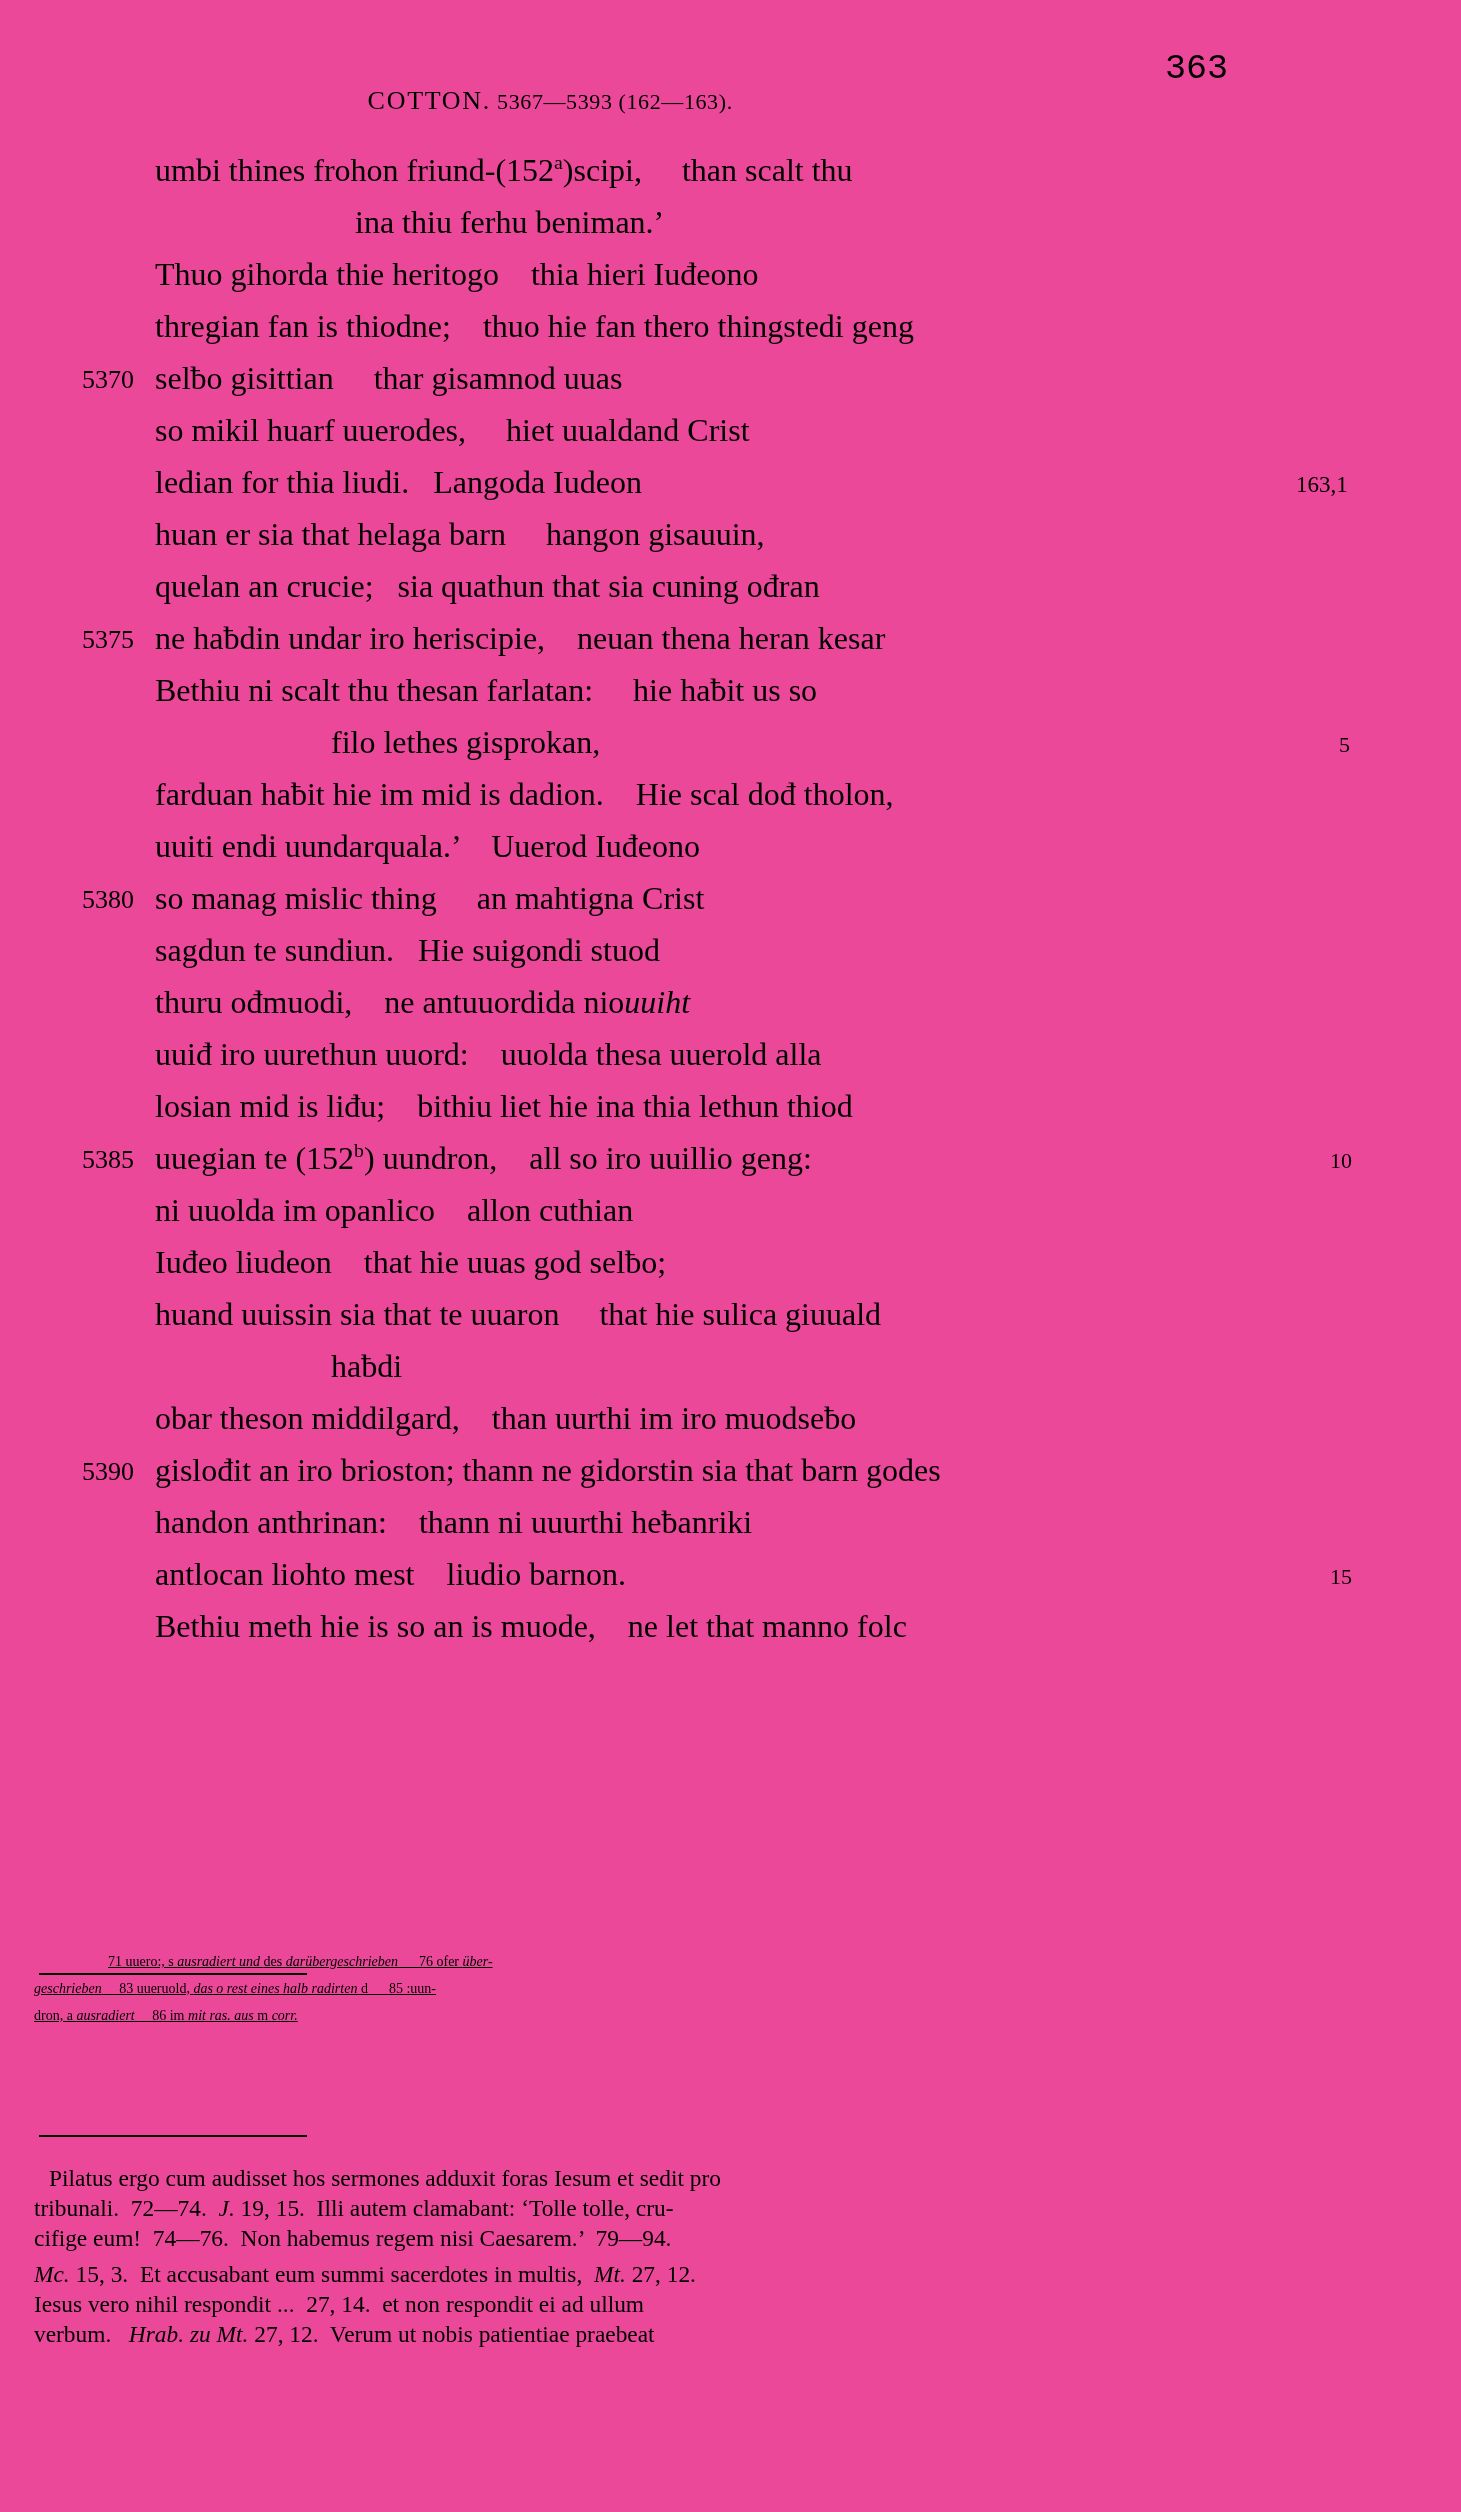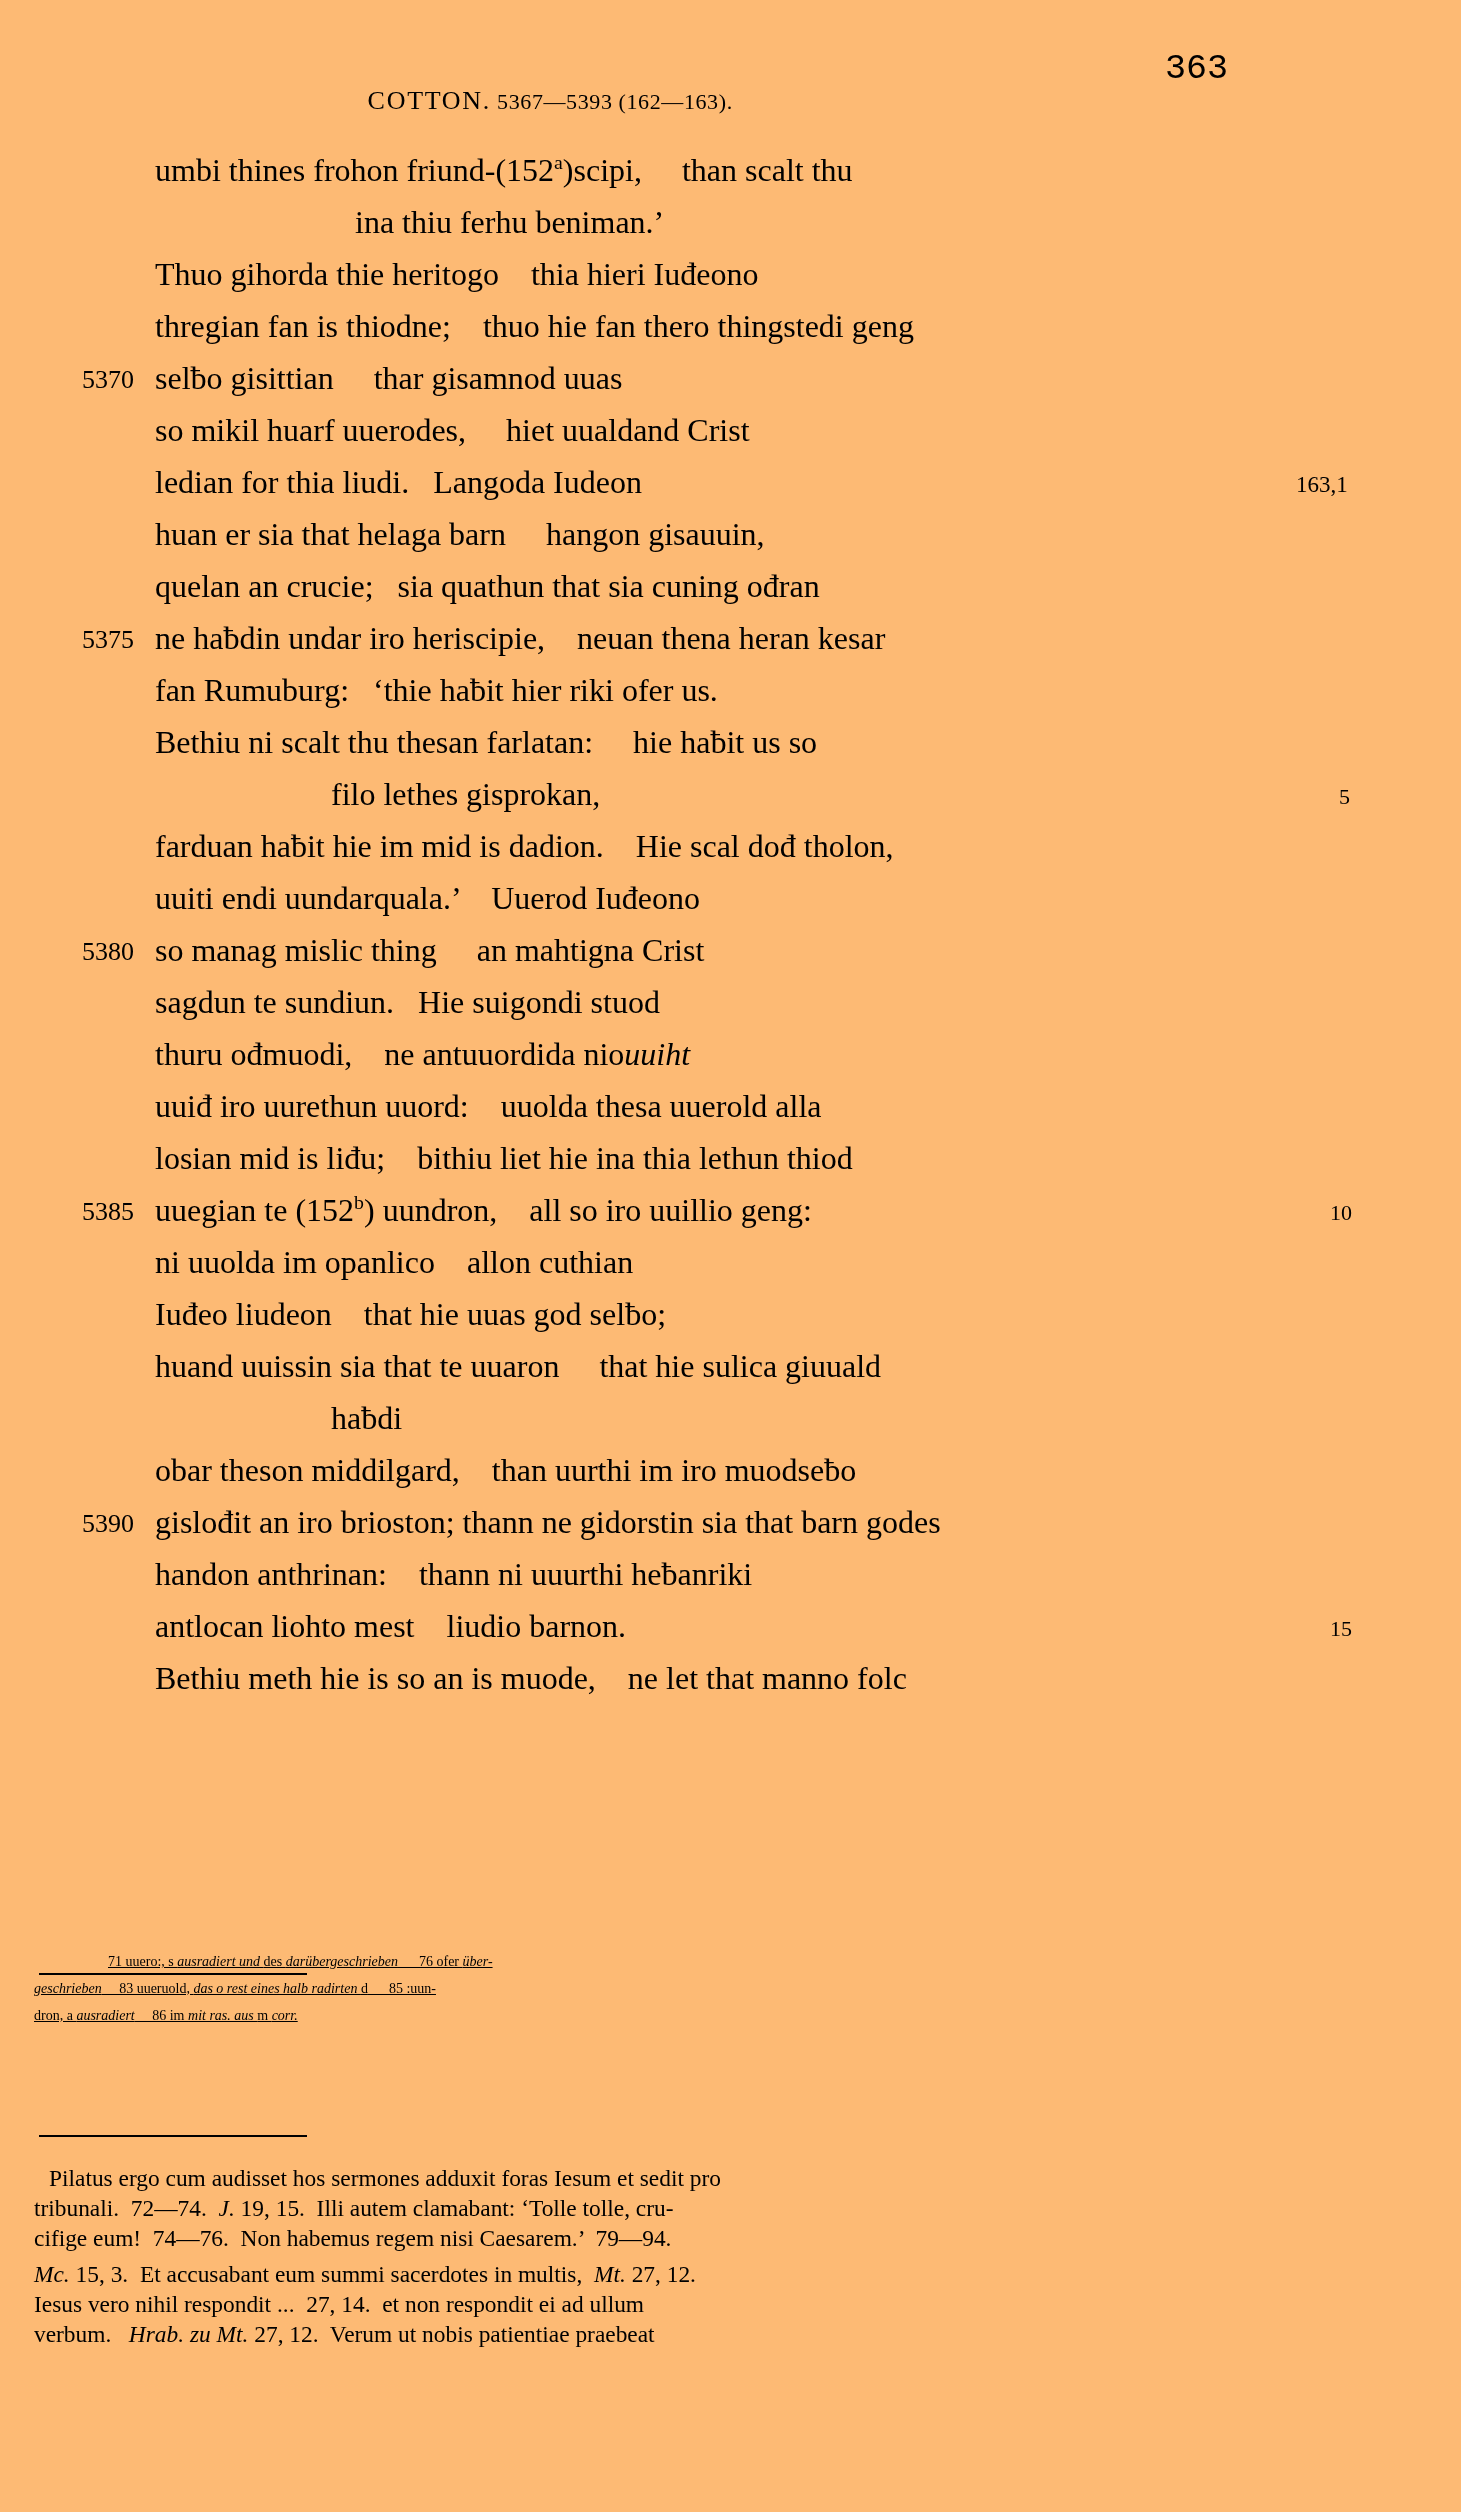--- a/index.html
+++ b/index.html
@@ -14,21 +14,21 @@
     font-family: "Liberation Serif", "DejaVu Serif", serif;
     color: #000000;
     position: relative;
     overflow: hidden;
   }
   .page {
     position: absolute;
     left: 0; top: 0;
     width: 1462px;
     height: 2512px;
-    background: #fdba74;
+    background: #ec4899;
   }
 
   
   .runhead {
     position: absolute;
     left: 0;
     top: 56px;
     width: 1462px;
     height: 51px;
   }
@@ -169,23 +169,20 @@
       </div>
       <div class="vline">
         <div class="vtext">huan er sia that helaga barn     hangon gisauuin,</div>
       </div>
       <div class="vline">
         <div class="vtext">quelan an crucie;   sia quathun that sia cuning ođran</div>
       </div>
       <div class="vline">
         <div class="vnum">5375</div>
         <div class="vtext">ne haƀdin undar iro heriscipie,    neuan thena heran kesar</div>
-      </div>
-      <div class="vline">
-        <div class="vtext">fan Rumuburg:   ‘thie haƀit hier riki ofer us.</div>
       </div>
       <div class="vline">
         <div class="vtext">Bethiu ni scalt thu thesan farlatan:     hie haƀit us so</div>
       </div>
       <div class="vline">
         <div class="vtext">                      filo lethes gisprokan,</div>
         <div class="vmarg m5">5</div>
       </div>
       <div class="vline">
         <div class="vtext">farduan haƀit hie im mid is dadion.    Hie scal dođ tholon,</div>

